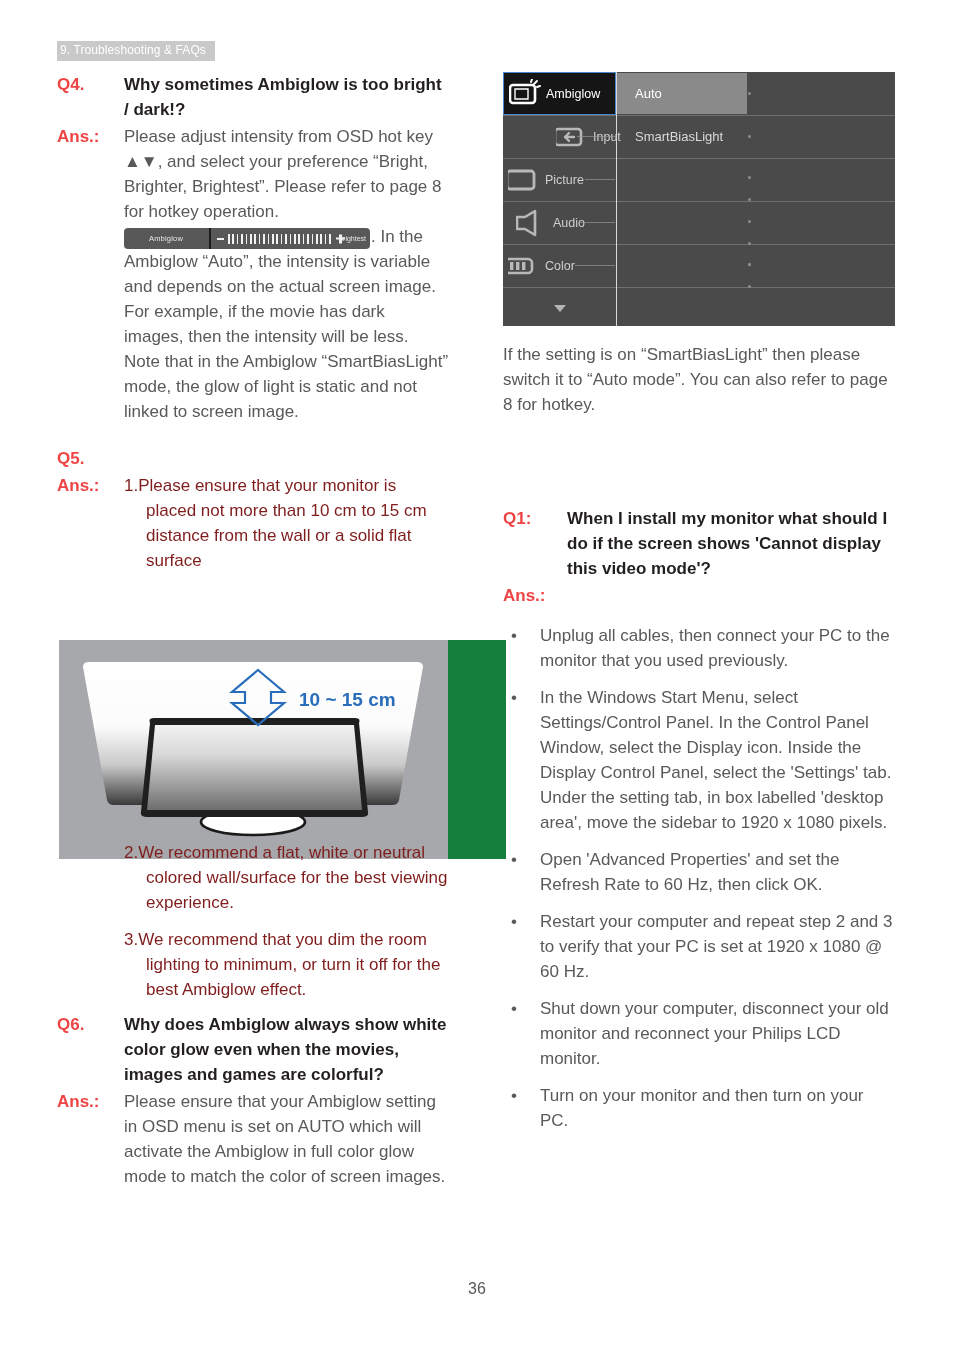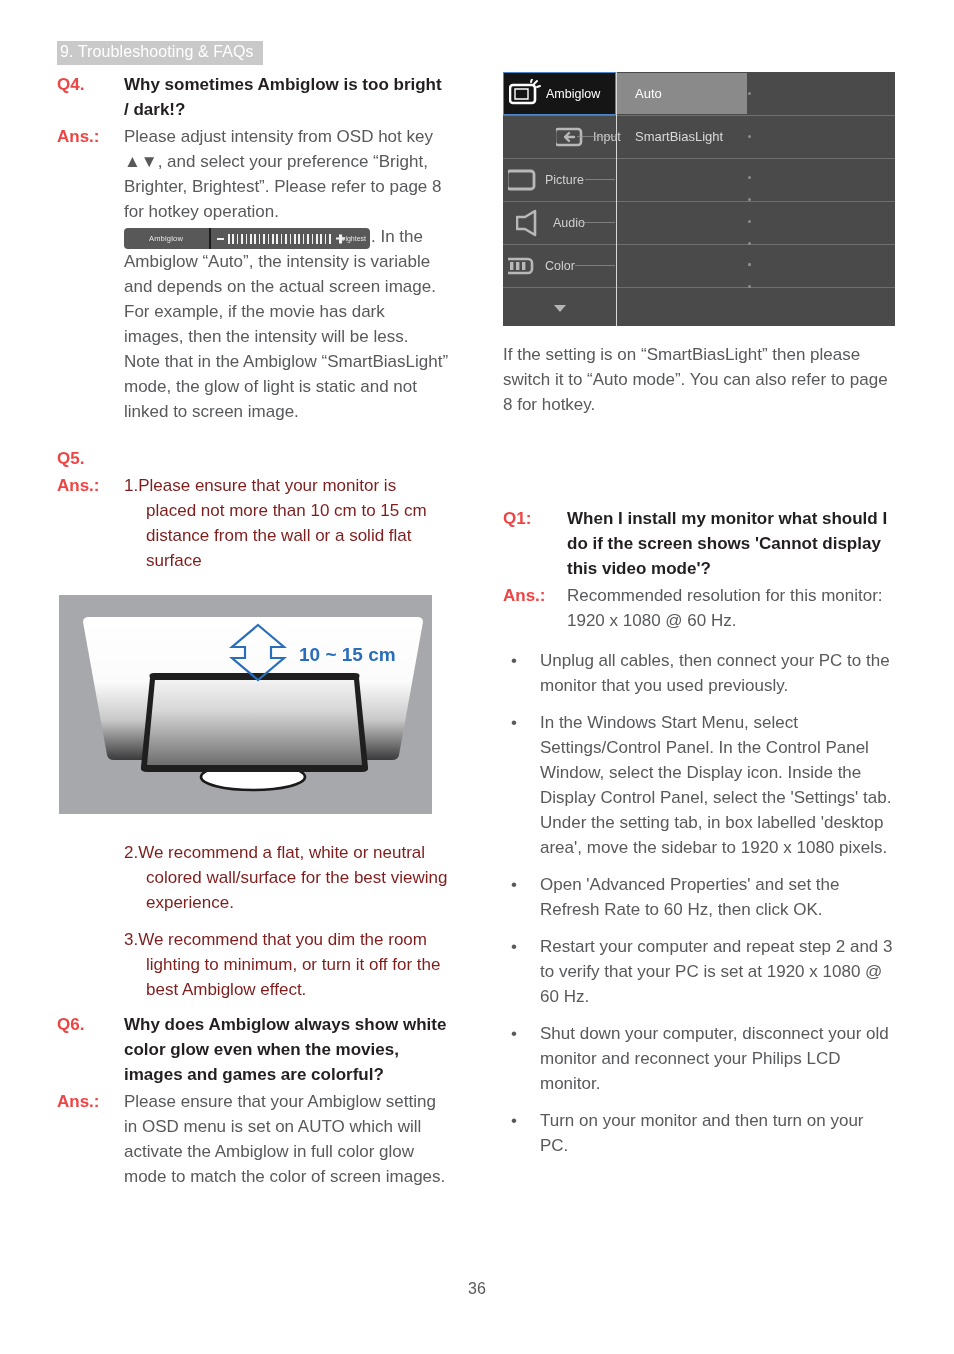--- a/index.html
+++ b/index.html
@@ -14,21 +14,21 @@
   }
 
   .page { position: absolute; inset: 0; }
 
   
   .runhead {
     position: absolute;
     left: 57px; top: 41px;
     background: #c9c9c9;
     color: #ffffff;
-    font-size: 16px;
+    font-size: 12px;
     letter-spacing: 0.1px;
     padding: 3px 9px 4px 3px;
     line-height: 1.05;
     white-space: nowrap;
   }
 
   
   .col-left  { position: absolute; left: 57px;  top: 72px; width: 392px; }
 
   
@@ -110,23 +110,23 @@
   .osdbar .ob-plus::after  { top: 0; left: 3.3px; width: 2.4px; height: 9px; }
   .osdbar .ob-right {
     position: absolute; right: 4px; top: 0; height: 100%;
     display: flex; align-items: center;
     font-size: 7px; color: #e8e8e8;
   }
 
   
   .illus {
     position: absolute;
-    left: 59px; top: 595px;
-    width: 373px; height: 219px;
-    background: #eab308;
+    left: 59px; top: 640px;
+    width: 447px; height: 219px;
+    background: #15803d;
     overflow: hidden;
   }
 
   
   .osd {
     position: absolute;
     left: 503px; top: 72px;
     width: 392px; height: 254px;
     background: #4a4a4a;
     overflow: hidden;
@@ -423,23 +423,20 @@
 
     <div class="qa">
       <div class="tag" style="width:64px;">Q1:</div>
       <div class="body">
         <div class="qtext">When I install my monitor what should I do if the screen shows 'Cannot display this video mode'?</div>
       </div>
     </div>
 
     <div class="qa" style="margin-top:2px;">
       <div class="tag" style="width:64px;">Ans.:</div>
-      <div class="body">
-        <div class="atext">Recommended resolution for this monitor: 1920 x 1080 @ 60 Hz.</div>
-      </div>
     </div>
 
     <div style="height:15px;"></div>
 
     <ul class="bullets">
       <li>
         <span class="bdot">•</span>
         <span class="btxt">Unplug all cables, then connect your PC to the monitor that you used previously.</span>
       </li>
       <li>

